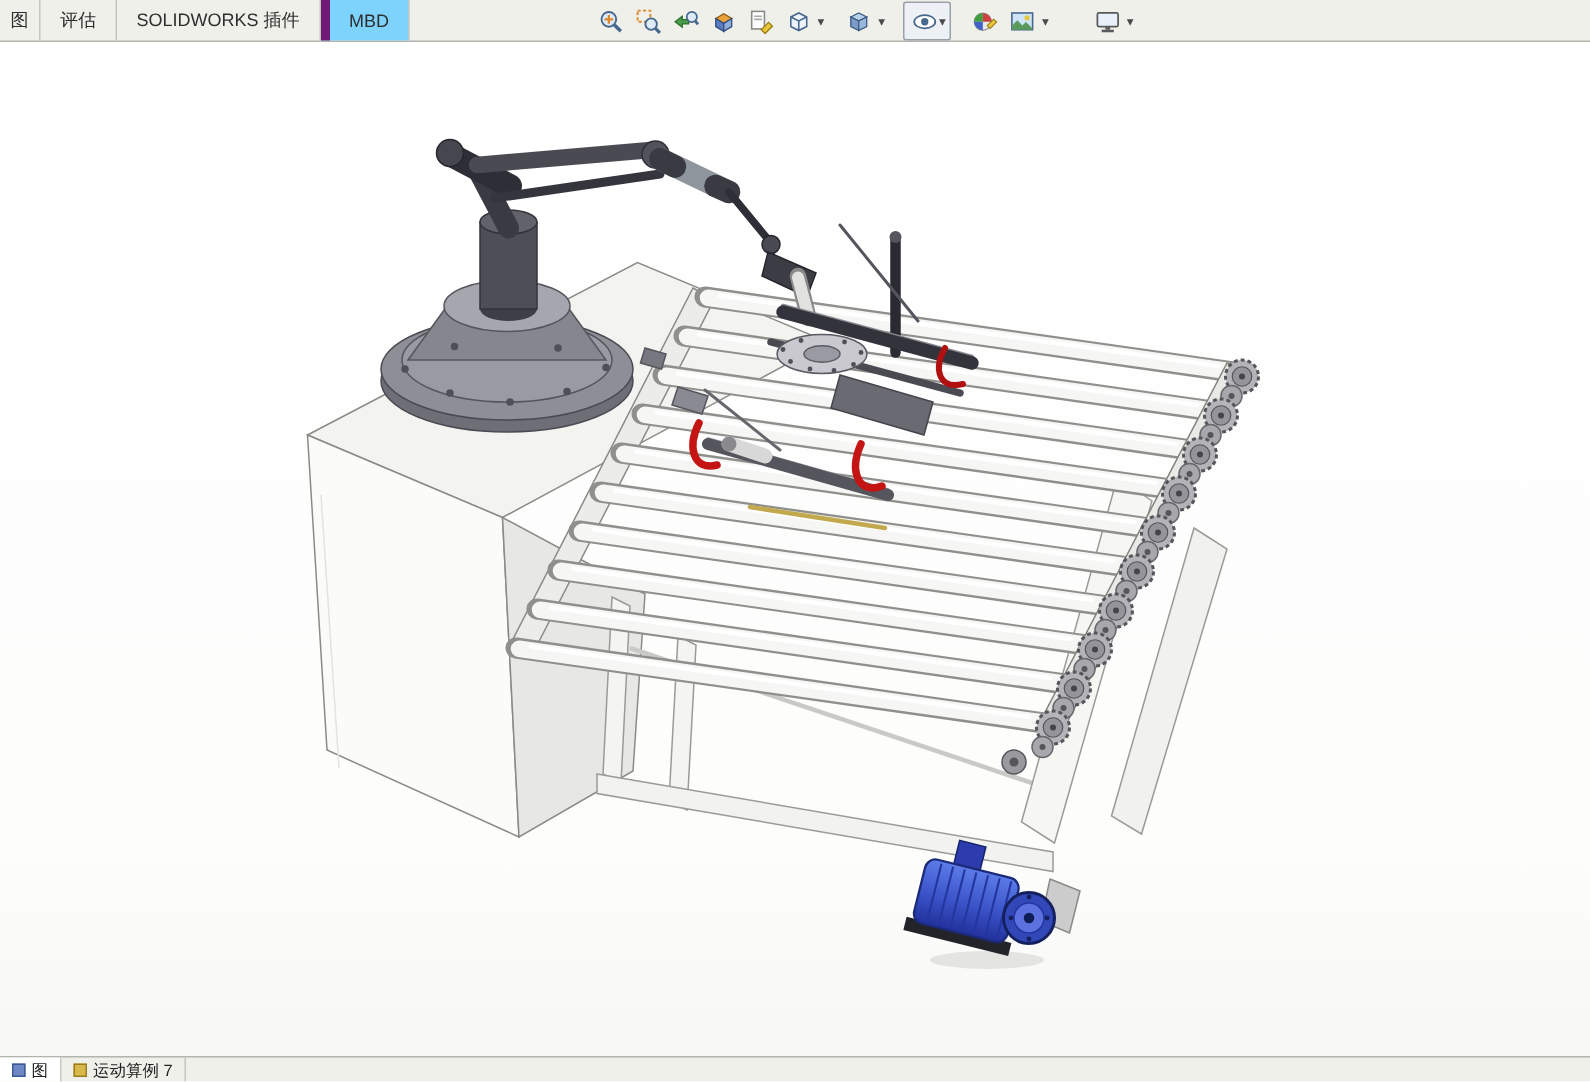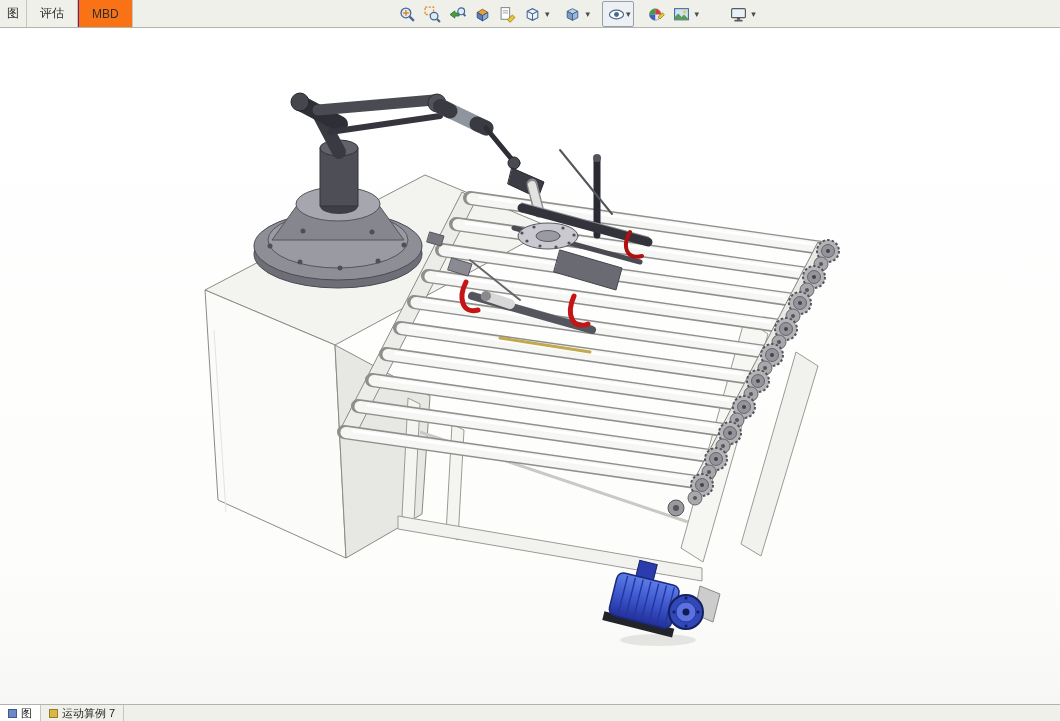--- a/index.html
+++ b/index.html
@@ -12,21 +12,21 @@
   .header{
     position:absolute;top:0;left:0;right:0;height:27px;
     background:#f0f0eb;border-bottom:1px solid #b4b4ae;z-index:5;
   }
   .tabs{display:flex;height:27px;align-items:stretch;float:left;}
   .tab{
     display:flex;align-items:center;padding:0 13px;font-size:12px;color:#2e2e2e;
     border-right:1px solid #c6c6c0;white-space:nowrap;cursor:default;
   }
   .tab.first{padding:0 7px;border-left:none;}
-  .tab.mbd{background:#f97316;border-left:1px solid #701a75;}
+  .tab.mbd{background:#7dd3fc;border-left:6px solid #701a75;}
   
   .hud{
     position:absolute;left:396px;top:2px;height:24px;
     display:flex;align-items:center;gap:3px;z-index:6;
   }
   .hbtn{
     width:22px;height:22px;display:flex;align-items:center;justify-content:center;
     border-radius:2px;
   }
   .hbtn svg{display:block;}
@@ -57,20 +57,21 @@
   .sicon{width:9px;height:9px;display:inline-block;background:#6f87c2;border:1px solid #3c5a9a;box-sizing:border-box;}
   .sicon.motion{background:#d9b84a;border-color:#9a7d1e;}
 </style>
 </head>
 <body>
 
 <div class="header">
   <div class="tabs">
     <div class="tab first">图</div>
     <div class="tab">评估</div>
+    <div class="tab">SOLIDWORKS 插件</div>
     <div class="tab mbd">MBD</div>
   </div>
 
   <div class="hud">
 
     <div class="hbtn" title="zoom-to-fit-icon">
       <svg width="17" height="17" viewBox="0 0 16 16">
         <circle cx="6.5" cy="6.5" r="4.6" fill="#ddeafa" stroke="#47678c" stroke-width="1.2"></circle>
         <path d="M3.8,6.5h5.4 M6.5,3.8v5.4" stroke="#e0862a" stroke-width="1.4"></path>
         <line x1="10" y1="10" x2="14" y2="14" stroke="#47678c" stroke-width="2.2"></line>

